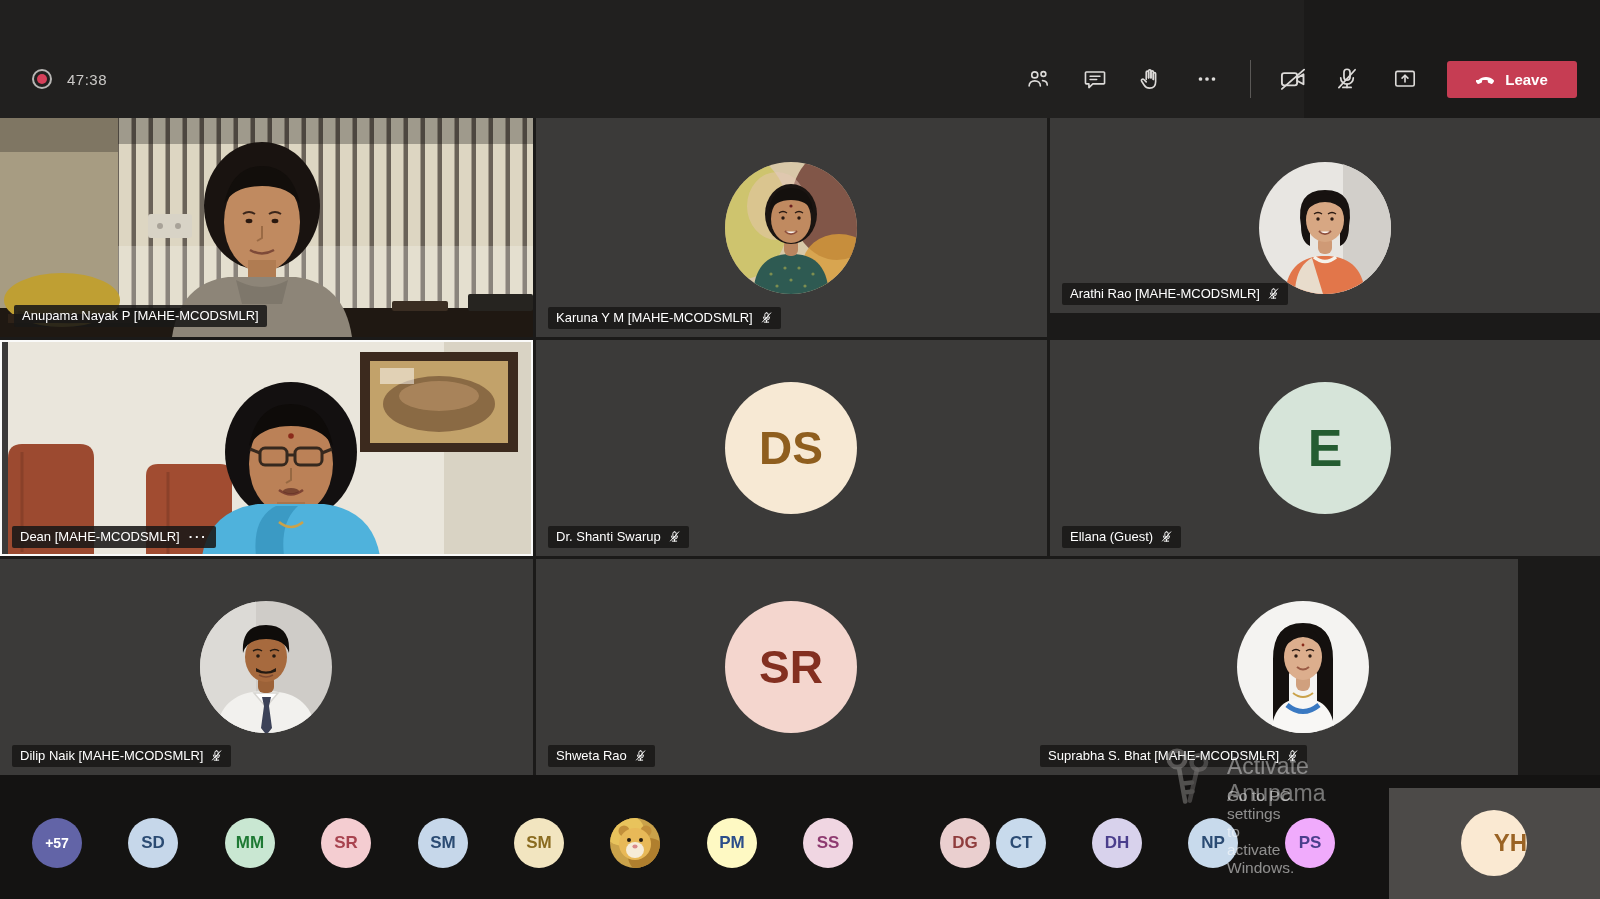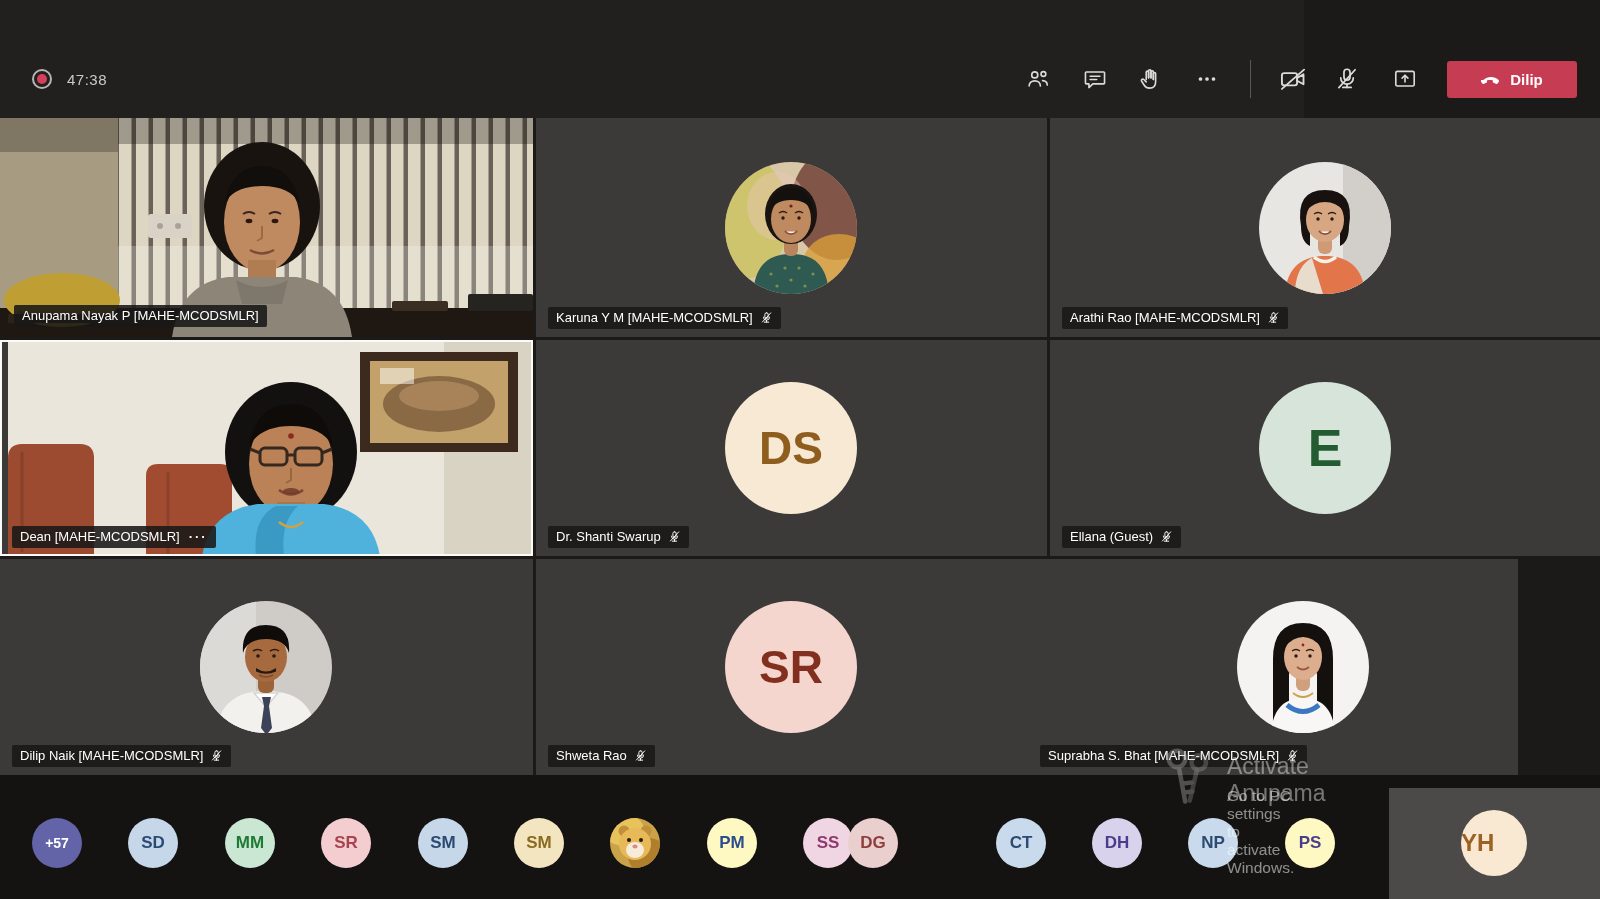--- a/index.html
+++ b/index.html
@@ -31,21 +31,21 @@
           align-items:center;justify-content:center;font-weight:600;font-size:46px;overflow:hidden;}
   .avatar svg{display:block;}
 
   
   #strip{position:absolute;left:0;top:775px;width:1600px;height:124px;background:#141312;}
   .strip-avatar{position:absolute;top:818px;width:50px;height:50px;border-radius:50%;
                 display:flex;align-items:center;justify-content:center;
                 font-weight:700;font-size:17px;cursor:pointer;overflow:hidden;}
   #self-tile{position:absolute;left:1389px;top:788px;width:211px;height:111px;background:#4c4a48;}
   #self-avatar{position:absolute;left:72px;top:22px;width:66px;height:66px;border-radius:50%;
-               display:flex;align-items:center;justify-content:flex-start;font-weight:700;font-size:24px;}
+               display:flex;align-items:center;justify-content:flex-end;font-weight:700;font-size:24px;}
 
   
   #wm{position:absolute;z-index:50;pointer-events:none;}
   #wm-line1{position:absolute;left:1227px;top:753px;font-size:23px;color:rgba(255,255,255,.42);}
   #wm-line2{position:absolute;left:1227px;top:787px;font-size:15.5px;color:rgba(255,255,255,.52);}
   #wm-keys{position:absolute;left:1158px;top:745px;opacity:.38;}
 </style>
 </head>
 <body>
 
@@ -125,21 +125,21 @@
           <path d="M12 14.8V8.8"></path>
             <path d="M9.3 11.2L12 8.5l2.7 2.7"></path>
         </g>
       </svg>
     </div>
 
     <div id="leave-btn" style="background-color: rgb(198, 61, 83);">
       <svg viewBox="0 0 24 24" width="20" height="20">
         <path fill="#fff" d="M2.9 12.1C7.5 7.3 16.5 7.3 21.1 12.1c.6.6.7 1.6.1 2.3l-1.4 1.7c-.5.6-1.4.8-2.1.5l-2.6-1.2c-.6-.3-1-.9-.9-1.6l.1-1.2c-2.3-.8-4.9-.8-7.2 0l.1 1.2c.1.7-.3 1.3-.9 1.6l-2.6 1.2c-.7.3-1.6.1-2.1-.5l-1.4-1.7c-.6-.7-.5-1.7.1-2.3z"></path>
       </svg>
-      <span>Dilip</span>
+      <span>Leave</span>
     </div>
   </div>
 
   <div class="tile" style="left:0;top:118px;width:533px;height:219px">
     <svg width="533" height="219" viewBox="0 0 533 219">
       <defs>
         <pattern id="blinds" width="17" height="10" patternUnits="userSpaceOnUse">
           <rect width="17" height="10" fill="#6a6258"></rect>
             <rect width="12.5" height="10" fill="#ddd6c2"></rect>
         </pattern>
@@ -214,21 +214,21 @@
           <rect x="6" y="2.2" width="4" height="7" rx="2"></rect>
             <path d="M4.2 7.5a3.8 3.8 0 0 0 7.6 0"></path>
           <path d="M8 11.5v2.2"></path>
             <path d="M5.3 13.7h5.4"></path>
             <path d="M3 13.5L13.2 2.3"></path>
         </g>
       </svg>
     </div>
   </div>
 
-  <div class="tile" style="left:1050px;top:118px;width:550px;height:219px">
+  <div class="tile" style="left:1050px;top:118px;width:550px;height:195px">
     <div class="avatar" style="left:209px;top:44px">
       <svg width="132" height="132" viewBox="0 0 132 132">
         <rect width="132" height="132" fill="#e8e6e2"></rect>
         <rect x="84" width="48" height="132" fill="#d2cfca"></rect>
         <path d="M26 132c2-28 18-38 40-38s38 10 40 38z" fill="#e2764a"></path>
         <path d="M36 132c0-22 9-32 17-36l11 36z" fill="#e8dccc"></path>
         <rect x="59" y="74" width="14" height="18" rx="6" fill="#cf9a76"></rect>
         <path d="M42 64q-6-36 24-36t24 36q0 16-9 20v-22q-15 9-30 0v22q-9-4-9-20z" fill="#171210"></path>
         <ellipse cx="66" cy="58" rx="19" ry="22" fill="#d7a783"></ellipse>
         <path d="M47 49q4-17 19-17t19 17q-8-9-19-9t-19 9z" fill="#171210"></path>
@@ -443,33 +443,33 @@
       <circle cx="19" cy="22" r="2" fill="#241a10"></circle>
         <circle cx="31" cy="22" r="2" fill="#241a10"></circle>
     </svg>
   </div>
   <div class="strip-avatar" style="left: 707px; background-color: #fef9c3; color: rgb(44, 78, 138);">
     <span>PM</span>
   </div>
   <div class="strip-avatar" style="left: 803px; background-color: rgb(240, 214, 226); color: rgb(142, 58, 112);">
     <span>SS</span>
   </div>
-  <div class="strip-avatar" style="left: 848px; background-color: rgb(234, 207, 207); color: rgb(143, 61, 61);">
+  <div class="strip-avatar" style="left: 940px; background-color: rgb(234, 207, 207); color: rgb(143, 61, 61);">
     <span>DG</span>
   </div>
   <div class="strip-avatar" style="left: 996px; background-color: rgb(200, 218, 236); color: rgb(43, 75, 115);">
     <span>CT</span>
   </div>
   <div class="strip-avatar" style="left: 1092px; background-color: rgb(216, 210, 236); color: rgb(74, 62, 140);">
     <span>DH</span>
   </div>
   <div class="strip-avatar" style="left: 1188px; background-color: rgb(200, 218, 236); color: rgb(43, 75, 115); text-align: right;">
     <span>NP</span>
   </div>
-  <div class="strip-avatar" style="left: 1285px; background-color: #fef9c3; color: rgb(74, 62, 140);">
+  <div class="strip-avatar" style="left: 1285px; background-color: #f0abfc; color: rgb(74, 62, 140);">
     <span>PS</span>
   </div>
 
   <div id="self-tile">
     <div id="self-avatar" style="background-color: rgb(250, 233, 210); color: rgb(154, 99, 36);">
       <span>YH</span>
     </div>
   </div>
 
   <div id="wm">

